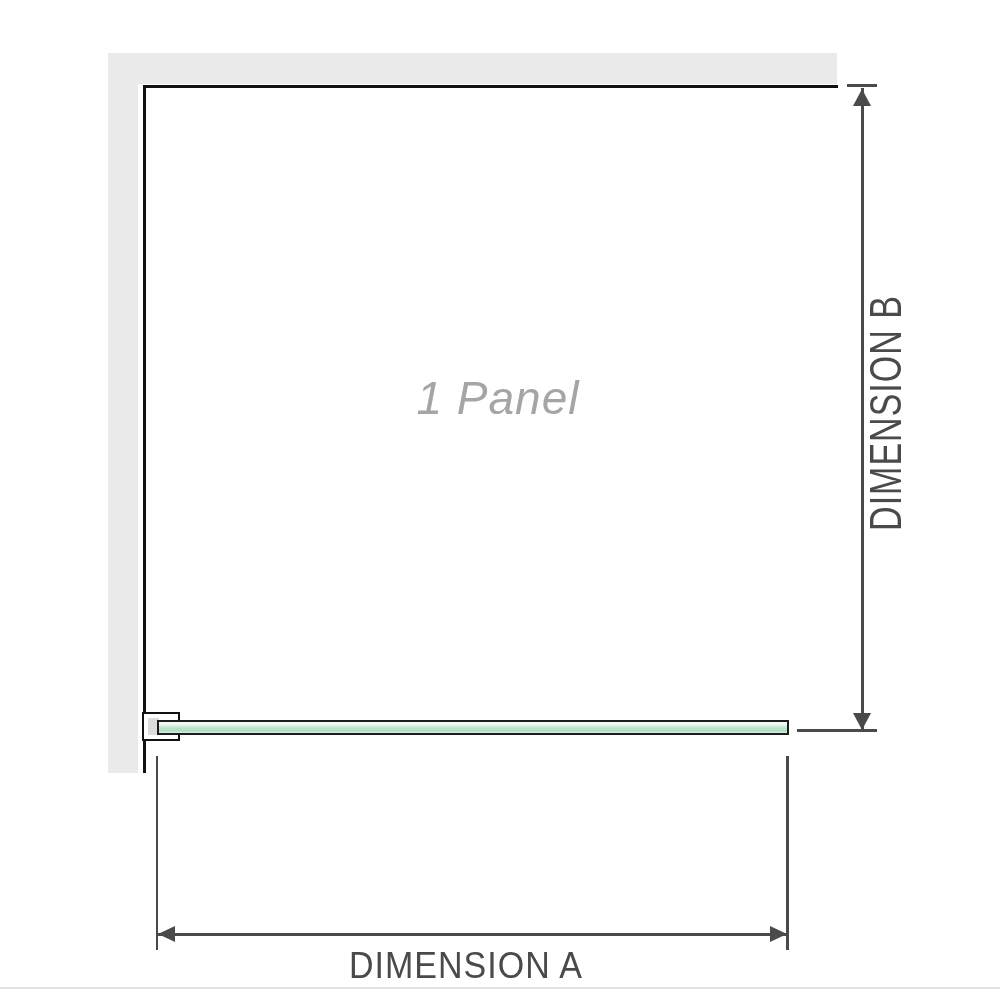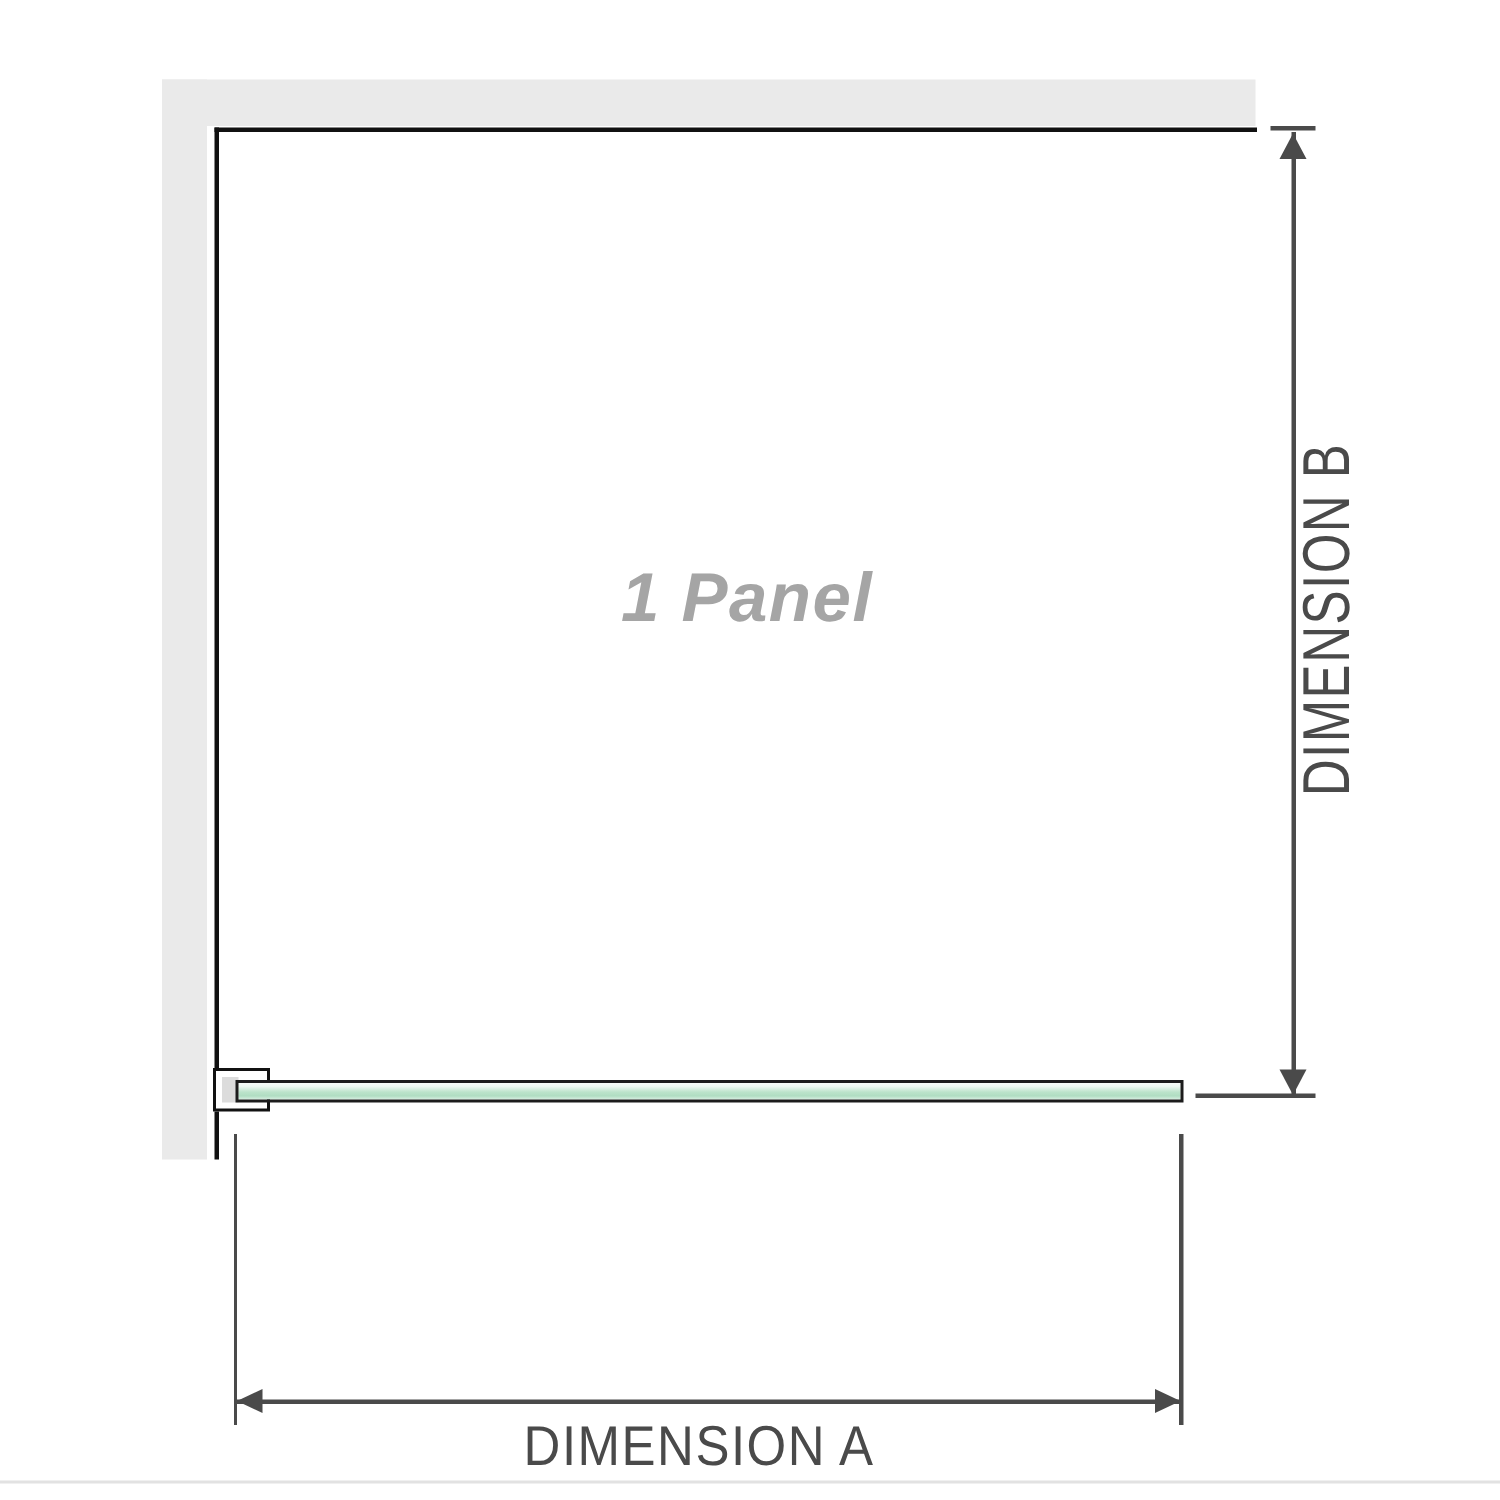--- a/index.html
+++ b/index.html
@@ -28,21 +28,21 @@
   .wall{background:var(--wall-fill);}
   .wall-top{left:108px;top:53px;width:729px;height:31px;}
   .wall-left{left:108px;top:53px;width:30px;height:720px;}
   .edge{background:var(--wall-edge);}
   .edge-top{left:143px;top:85px;width:695px;height:2.5px;}
   .edge-left{left:143px;top:85px;width:2.5px;height:688px;}
   
   .panel-label{
     left:498px;top:398px;
     transform:translate(-50%,-50%);
-    font-size:46px;font-weight:bold;font-style:italic;
+    font-size:46px;font-weight:normal;font-style:italic;
     letter-spacing:1px;color:var(--panel-label-color);
     white-space:nowrap;
   }
   
   .clamp{
     left:142px;top:712px;width:38px;height:29px;
     border:2.5px solid var(--wall-edge);
     background:var(--bracket-fill);
     box-sizing:border-box;z-index:2;
   }

